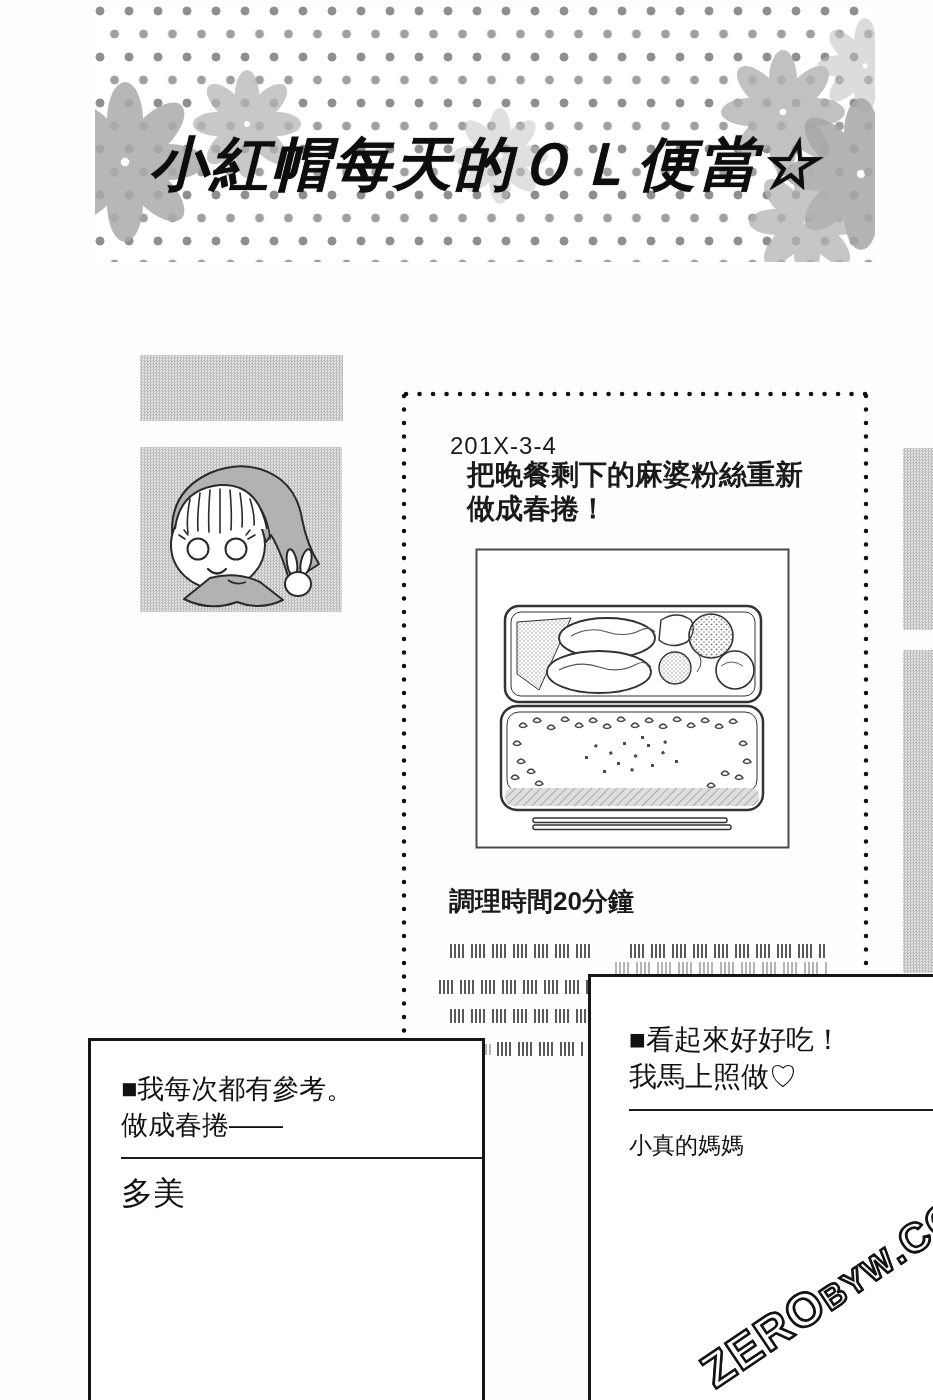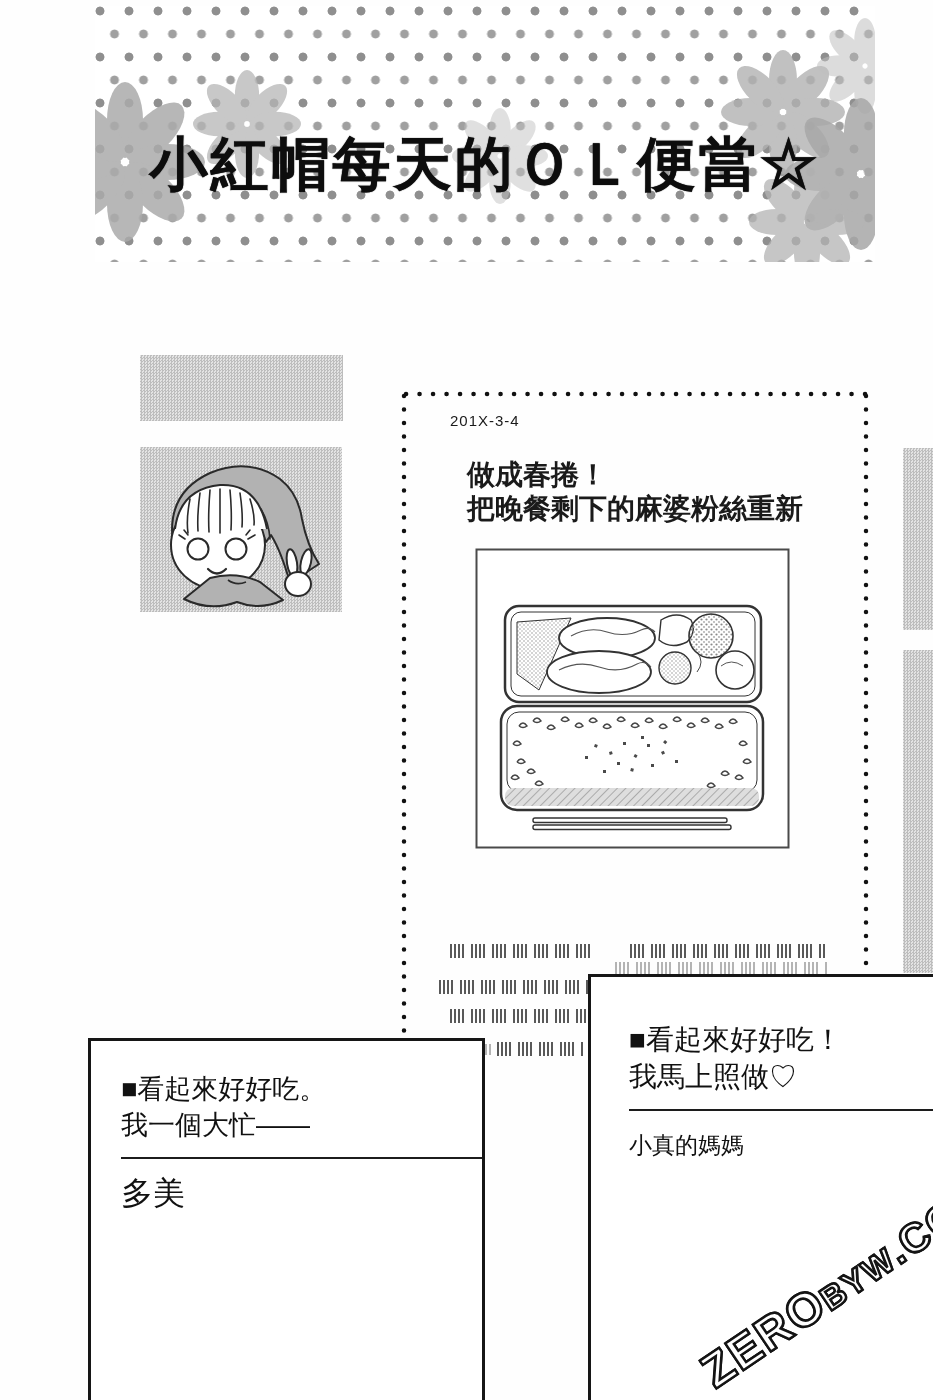--- a/index.html
+++ b/index.html
@@ -18,34 +18,35 @@
     background-position:0 0, 14.5px 23px;
   }
   .banner-flowers{position:absolute;left:0;top:0;width:100%;height:100%;}
   .banner-title{
     position:absolute; left:0; top:0; width:100%; height:100%;
     display:flex; align-items:center; justify-content:center;
     padding-top:62px; box-sizing:border-box;
     font-size:58px; font-weight:900; letter-spacing:3px; color:#0d0d0d;
     text-shadow:0 0 1px #0d0d0d;
     white-space:nowrap;
+    font-style:italic;
   }
   
   .halftone{
     background-color:#e3e3e3;
     background-image:conic-gradient(#bdbdbd 25%, transparent 0 50%, #bdbdbd 0 75%, transparent 0);
     background-size:3px 3px;
   }
   .panel-small{position:absolute; left:140px; top:355px; width:203px; height:66px;}
   .panel-mascot{position:absolute; left:140px; top:447px; width:202px; height:165px;}
   .strip-1{position:absolute; left:903px; top:448px; width:30px; height:182px;}
   .strip-2{position:absolute; left:903px; top:650px; width:30px; height:323px;}
   
   .overlay-svg{position:absolute; left:0; top:0; z-index:1; pointer-events:none;}
-  .diary-date{position:absolute; left:450px; top:412px; font-size:15px; letter-spacing:1px; z-index:2;}
+  .diary-date{position:absolute; left:450px; top:432px; font-size:24px; letter-spacing:1px; z-index:2;}
   .diary-caption{position:absolute; left:467px; top:458px; font-size:28px; line-height:34px; font-weight:600; z-index:2;}
   .bento-wrap{position:absolute; left:475px; top:548px; width:315px; height:302px; z-index:2;}
   .cook-time{position:absolute; left:449px; top:884px; font-size:26px; font-weight:600; z-index:2;}
   
   .ticks{
     position:absolute; height:14px; z-index:2;
     background-image:repeating-linear-gradient(90deg,
       #595959 0 2px, transparent 2px 4px,
       #595959 4px 6px, transparent 6px 8px,
       #595959 8px 10px, transparent 10px 12px,
@@ -163,22 +164,22 @@
   <div class="strip-2 halftone"></div>
 
   <svg class="overlay-svg" width="933" height="1400">
     <path d="M406 394 H866" stroke="#111" stroke-width="4.5" stroke-linecap="round" stroke-dasharray="0.1 13.4" fill="none"></path>
     <path d="M404 396 V1034" stroke="#111" stroke-width="4.5" stroke-linecap="round" stroke-dasharray="0.1 13.4" fill="none"></path>
     <path d="M866 396 V972" stroke="#111" stroke-width="4.5" stroke-linecap="round" stroke-dasharray="0.1 13.4" fill="none"></path>
   </svg>
 
   <div class="diary-date">201X-3-4</div>
   <div class="diary-caption">
+    <div>把晚餐剩下的麻婆粉絲重新</div>
     <div>做成春捲！</div>
-    <div>把晚餐剩下的麻婆粉絲重新</div>
   </div>
 
   <div class="bento-wrap">
     <svg width="315" height="302" viewBox="0 0 315 302">
       <defs>
         <pattern id="stip" width="4" height="4" patternUnits="userSpaceOnUse">
           <circle cx="1" cy="1" r="0.8" fill="#9a9a9a"></circle>
             <circle cx="3" cy="3" r="0.8" fill="#b0b0b0"></circle>
         </pattern>
         <pattern id="stip2" width="5" height="5" patternUnits="userSpaceOnUse">
@@ -256,39 +257,40 @@
       </g>
       <rect x="30" y="240" width="254" height="18" rx="8" fill="url(#hatch)"></rect>
 
       <g>
         <rect x="58" y="270" width="194" height="4.5" rx="2" fill="#fff" stroke="#333" stroke-width="1.4"></rect>
         <rect x="58" y="277" width="198" height="4.5" rx="2" fill="#fff" stroke="#333" stroke-width="1.4"></rect>
       </g>
     </svg>
   </div>
 
+  <div class="cook-time">調理時間20分鐘</div>
 
   <div class="ticks tr1a"></div>
   <div class="ticks tr1b"></div>
   <div class="ticks tr2a"></div>
   <div class="ticks tr2b faint"></div>
   <div class="ticks tr3a"></div>
   <div class="ticks tr4a"></div>
   <div class="ticks tr4pre faint"></div>
 
   <div class="comment-card card-right">
     <div class="comment-line">■看起來好好吃！</div>
     <div class="comment-line">我馬上照做♡</div>
     <hr class="divider">
     <div class="author">小真的媽媽</div>
   </div>
 
   <div class="comment-card card-left">
-    <div class="comment-line">■看起來好好吃。</div>
-    <div class="comment-line">我一個大忙——</div>
+    <div class="comment-line">■我每次都有參考。</div>
+    <div class="comment-line">做成春捲——</div>
     <hr class="divider">
     <div class="author">多美</div>
   </div>
 
   <div class="watermark">
     <span class="wm-big">ZERO</span><span class="wm-small">BYW</span><span class="wm-com">.COM</span>
   </div>
 
 </div>
 

